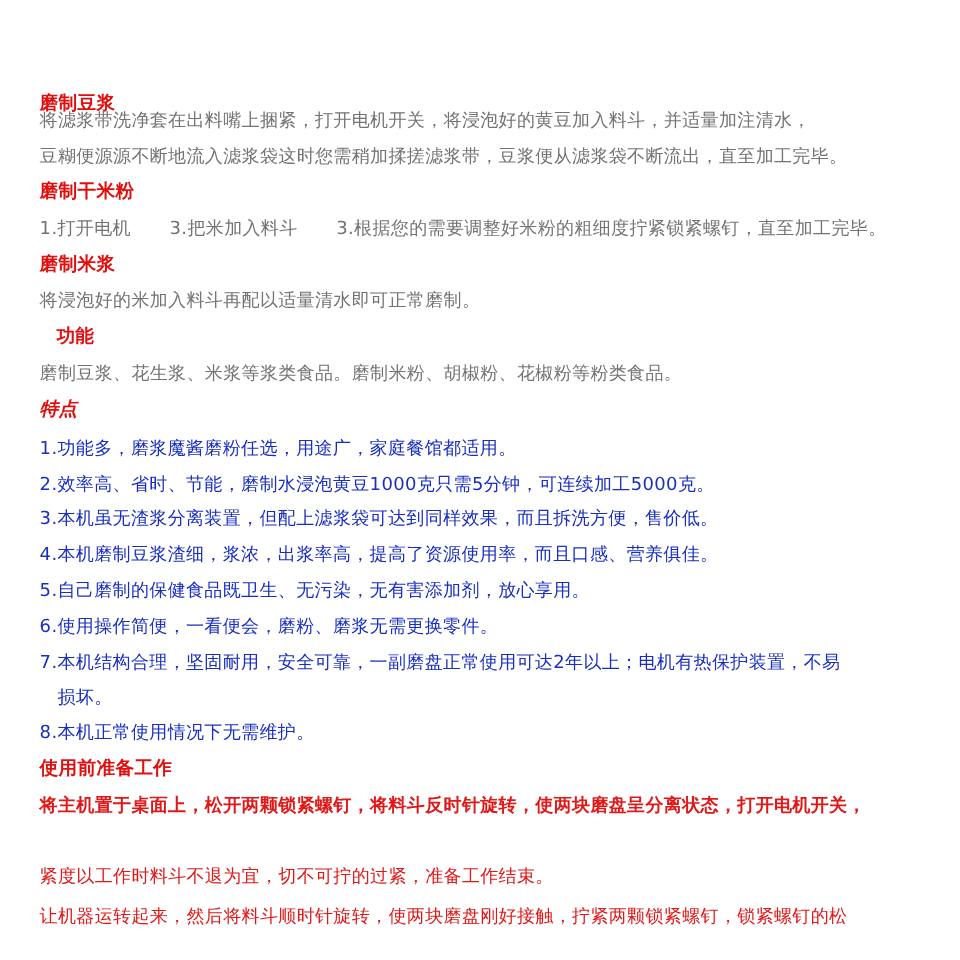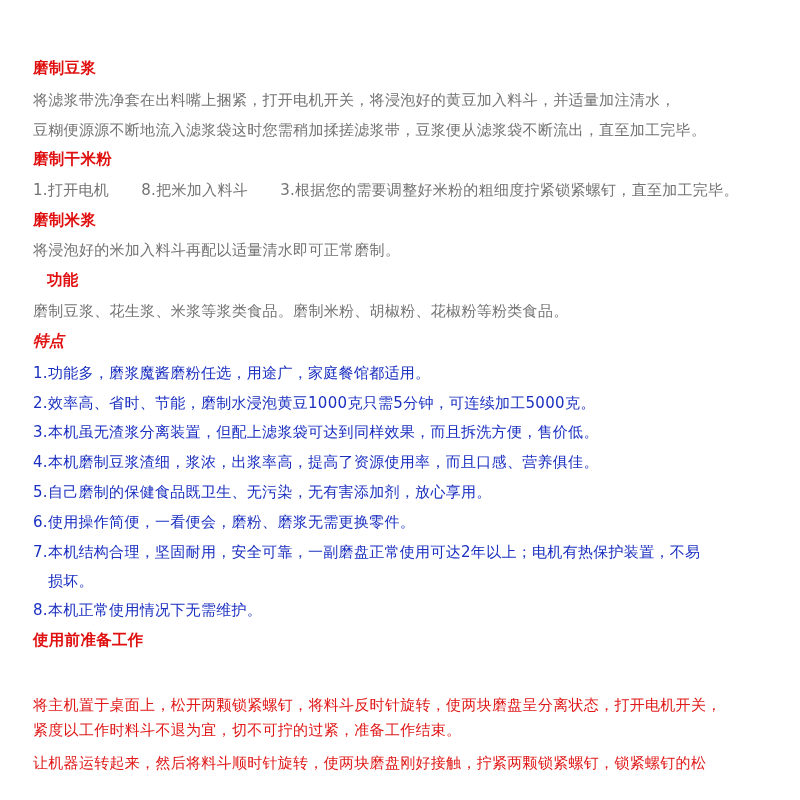--- a/index.html
+++ b/index.html
@@ -36,29 +36,29 @@
     .body-black { color: #737373; }
     .body-blue { color: #1a2fc0; text-align: right; }
     .body-red { color: #e01818; }
     .indent { left: 15px; }
   </style>
 </head>
 <body>
 
 <div class="doc">
 
-  <div class="line heading" style="top:0;">磨制豆浆</div>
+  <div class="line heading" style="top:18px;">磨制豆浆</div>
   <div class="line body-black" style="top:32px;">将滤浆带洗净套在出料嘴上捆紧，打开电机开关，将浸泡好的黄豆加入料斗，并适量加注清水，</div>
   <div class="line body-black" style="top:62px;">豆糊便源源不断地流入滤浆袋这时您需稍加揉搓滤浆带，豆浆便从滤浆袋不断流出，直至加工完毕。</div>
 
   <div class="line heading" style="top:91px;">磨制干米粉</div>
   <div class="line body-black" style="top:122px;">
     <span>1.打开电机</span>
     <span style="display:inline-block;width:22px;"></span>
-    <span>8.把米加入料斗</span>
+    <span>3.把米加入料斗</span>
     <span style="display:inline-block;width:22px;"></span>
     <span>3.根据您的需要调整好米粉的粗细度拧紧锁紧螺钉，直至加工完毕。</span>
   </div>
 
   <div class="line heading" style="top:152px;">磨制米浆</div>
   <div class="line body-black" style="top:182px;">将浸泡好的米加入料斗再配以适量清水即可正常磨制。</div>
 
   <div class="line heading" style="top:212px;margin-left:14px;">功能</div>
   <div class="line body-black" style="top:243px;">磨制豆浆、花生浆、米浆等浆类食品。磨制米粉、胡椒粉、花椒粉等粉类食品。</div>
 
@@ -67,17 +67,17 @@
   <div class="line body-blue" style="top:335px;">2.效率高、省时、节能，磨制水浸泡黄豆1000克只需5分钟，可连续加工5000克。</div>
   <div class="line body-blue" style="top:364px;">3.本机虽无渣浆分离装置，但配上滤浆袋可达到同样效果，而且拆洗方便，售价低。</div>
   <div class="line body-blue" style="top:394px;">4.本机磨制豆浆渣细，浆浓，出浆率高，提高了资源使用率，而且口感、营养俱佳。</div>
   <div class="line body-blue" style="top:424px;">5.自己磨制的保健食品既卫生、无污染，无有害添加剂，放心享用。</div>
   <div class="line body-blue" style="top:454px;">6.使用操作简便，一看便会，磨粉、磨浆无需更换零件。</div>
   <div class="line body-blue" style="top:484px;">7.本机结构合理，坚固耐用，安全可靠，一副磨盘正常使用可达2年以上；电机有热保护装置，不易</div>
   <div class="line body-blue indent" style="top:513px;">损坏。</div>
   <div class="line body-blue" style="top:542px;">8.本机正常使用情况下无需维护。</div>
 
   <div class="line heading" style="top:572px;">使用前准备工作</div>
-  <div class="line body-red" style="top:637px;">将主机置于桌面上，松开两颗锁紧螺钉，将料斗反时针旋转，使两块磨盘呈分离状态，打开电机开关，</div>
+  <div class="line body-red" style="top:603px;font-weight:bold;">将主机置于桌面上，松开两颗锁紧螺钉，将料斗反时针旋转，使两块磨盘呈分离状态，打开电机开关，</div>
   <div class="line body-red" style="top:651px;margin-top:44px;">让机器运转起来，然后将料斗顺时针旋转，使两块磨盘刚好接触，拧紧两颗锁紧螺钉，锁紧螺钉的松</div>
   <div class="line body-red" style="top:662px;">紧度以工作时料斗不退为宜，切不可拧的过紧，准备工作结束。</div>
 
 </div>
 
 </body></html>

